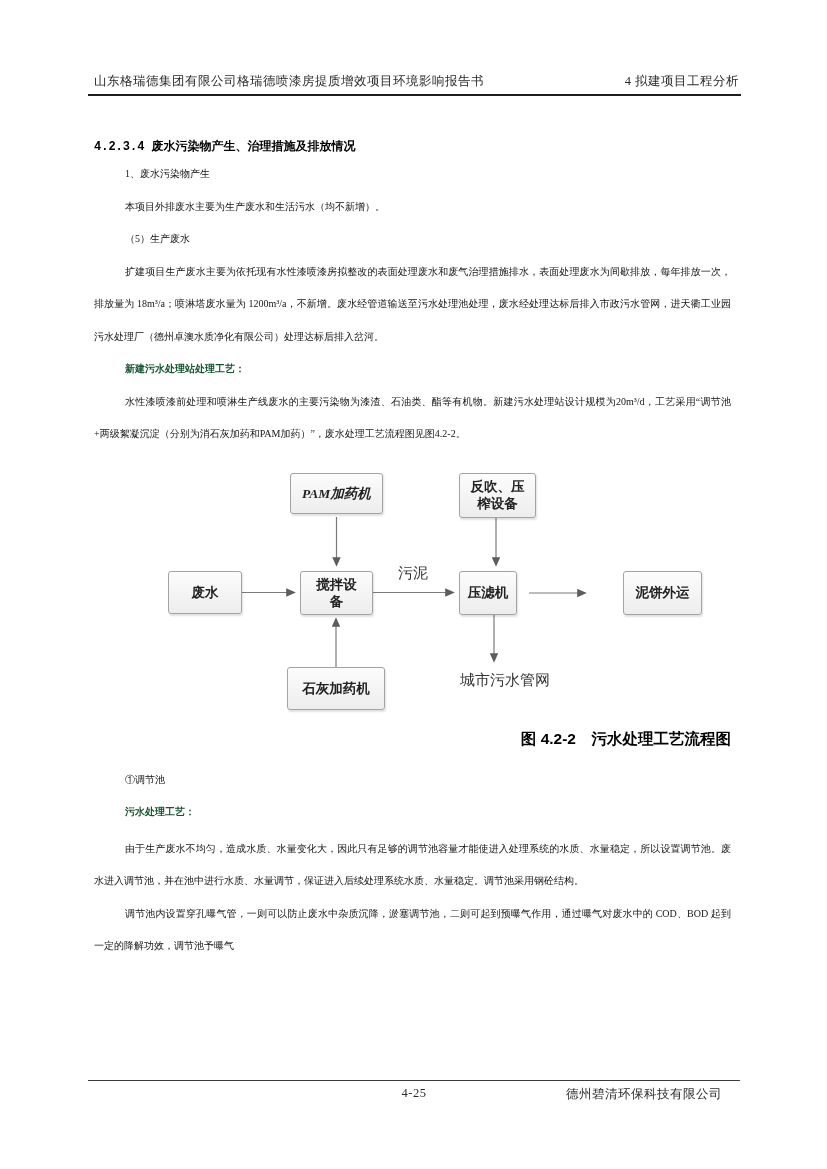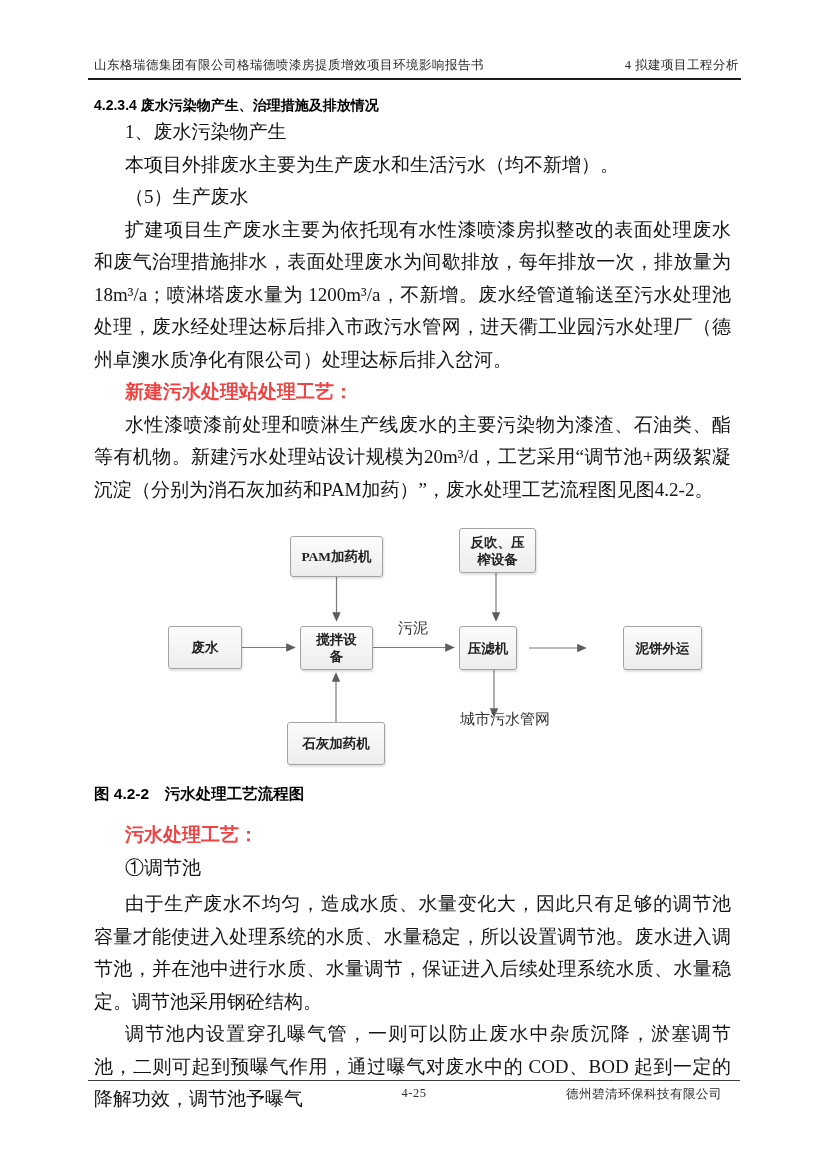--- a/index.html
+++ b/index.html
@@ -6,41 +6,41 @@
   .page{
     position:relative;
     width:827px;height:1169px;
     background:#ffffff;
     overflow:hidden;
     font-family:"Liberation Serif","DejaVu Serif",serif;
     color:#141414;
   }
   
   .header{
-    margin:0 86px 0 88px;
+    margin:16px 86px 0 88px;
     padding:57px 2px 4px 6px;
     border-bottom:2.5px solid #1c1c1c;
     display:flex;justify-content:space-between;align-items:flex-end;
     font-size:12.5px;color:#2a2a2a;
     letter-spacing:0.5px;
   }
   
   .main{padding:0 96px 0 94px;}
   .h1{
-    margin:14px 0 0 0;
-    font-family:Liberation Sans, sans-serif;
-    font-weight:bold;font-size:14px;line-height:22px;color:#000;
+    margin:40px 0 0 0;
+    font-family:Liberation Mono, monospace;
+    font-weight:bold;font-size:12px;line-height:22px;color:#000;
   }
   .para{
     margin:0;text-align:justify;text-indent:31px;
-    font-size:19px;line-height:32.5px;
+    font-size:10px;line-height:32.5px;
   }
   .para.bold-h{
     font-family:"Liberation Sans","DejaVu Sans",sans-serif;
-    font-weight:bold;color:#ef4444;
+    font-weight:bold;color:#14532d;
   }
   .para.m-top4{margin-top:4px;}
   
   .diagram{
     position:relative;
     margin-top:14px;
     height:256px;
   }
   .diagram svg{position:absolute;left:0;top:0;}
   .node{
@@ -50,21 +50,21 @@
     box-shadow:1px 1.5px 2px rgba(0,0,0,0.12);
     display:flex;align-items:center;justify-content:center;
     text-align:center;white-space:pre-line;
     font-weight:bold;font-size:13.5px;line-height:17px;color:#222;
   }
   .flow-label{
     position:absolute;font-size:15px;color:#333;
     text-align:center;line-height:18px;
   }
   .caption{
-    margin:7px 0 0 0;text-align:left;
+    margin:7px 0 0 0;text-align:right;
     font-family:"Liberation Sans","DejaVu Sans",sans-serif;
     font-weight:bold;font-size:15.5px;line-height:22px;color:#000;
   }
   .caption + .para{margin-top:14px;}
   
   .footer{
     position:absolute;left:88px;right:87px;top:1080px;
     border-top:1.5px solid #3a3a3a;
     height:26px;
     font-size:12.5px;color:#2a2a2a;letter-spacing:0.5px;
@@ -108,38 +108,38 @@
           <path d="M242.5,52 L242.5,100" marker-end="url(#ar)"></path>
           <path d="M242,202 L242,154" marker-end="url(#ar)"></path>
           <path d="M148,127.5 L200,127.5" marker-end="url(#ar)"></path>
           <path d="M279,127.5 L359,127.5" marker-end="url(#ar)"></path>
           <path d="M402,53 L402,100" marker-end="url(#ar)"></path>
           <path d="M435,128 L491,128" marker-end="url(#ar)"></path>
           <path d="M400,150 L400,196" marker-end="url(#ar)"></path>
         </g>
       </svg>
 
-      <div class="node" style="left:196px;top:16px;width:93px;height:41px;">PAM加药机</div>
+      <div class="node" style="left:196px;top:8px;width:93px;height:41px;font-style:italic;">PAM加药机</div>
       <div class="node" style="left:365px;top:8px;width:77px;height:45px;">反吹、压
 榨设备</div>
       <div class="node" style="left:74px;top:106px;width:74px;height:43px;">废水</div>
       <div class="node" style="left:206px;top:106px;width:73px;height:44px;">搅拌设
 备</div>
       <div class="node" style="left:365px;top:106px;width:58px;height:44px;">压滤机</div>
       <div class="node" style="left:497px;top:106px;width:79px;height:44px;margin-left:32px;">泥饼外运</div>
       <div class="node" style="left:193px;top:202px;width:98px;height:43px;">石灰加药机</div>
 
       <div class="flow-label" style="left:302px;top:99px;width:34px;">污泥</div>
-      <div class="flow-label" style="left:364px;top:190px;width:94px;font-size:15px;">城市污水管网</div>
+      <div class="flow-label" style="left:364px;top:206px;width:94px;font-size:15px;">城市污水管网</div>
     </div>
 
     <div class="caption">图 4.2-2　污水处理工艺流程图</div>
 
+    <p class="para">①调节池</p>
     <p class="para bold-h">污水处理工艺：</p>
-    <p class="para">①调节池</p>
     <p class="para m-top4">由于生产废水不均匀，造成水质、水量变化大，因此只有足够的调节池容量才能使进入处理系统的水质、水量稳定，所以设置调节池。废水进入调节池，并在池中进行水质、水量调节，保证进入后续处理系统水质、水量稳定。调节池采用钢砼结构。</p>
     <p class="para">调节池内设置穿孔曝气管，一则可以防止废水中杂质沉降，淤塞调节池，二则可起到预曝气作用，通过曝气对废水中的 COD、BOD 起到一定的降解功效，调节池予曝气</p>
 
   </div>
 
   <div class="footer">
     <span class="pageno">4-25</span>
     <span class="company">德州碧清环保科技有限公司</span>
   </div>
 

